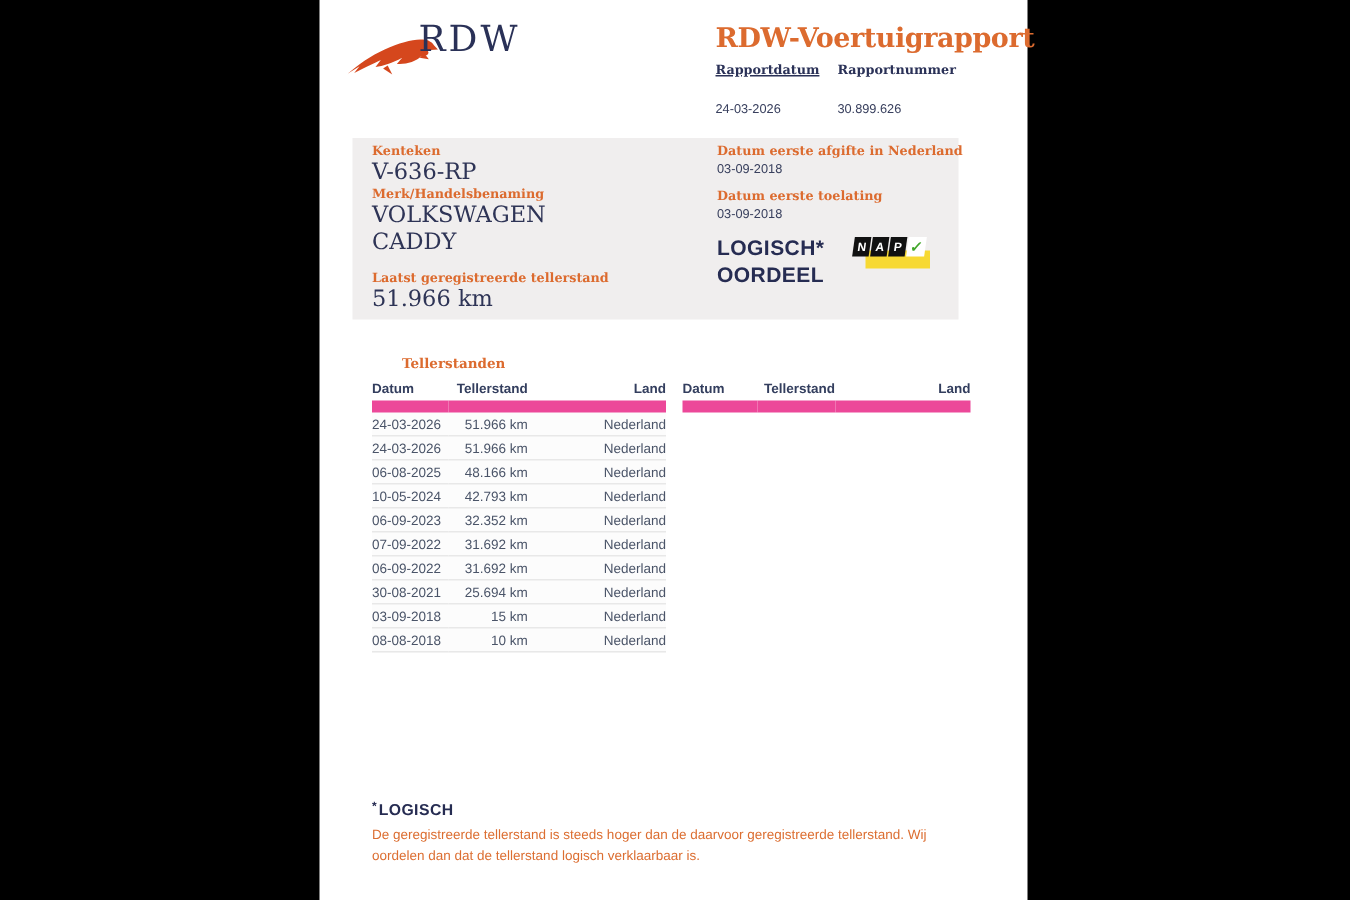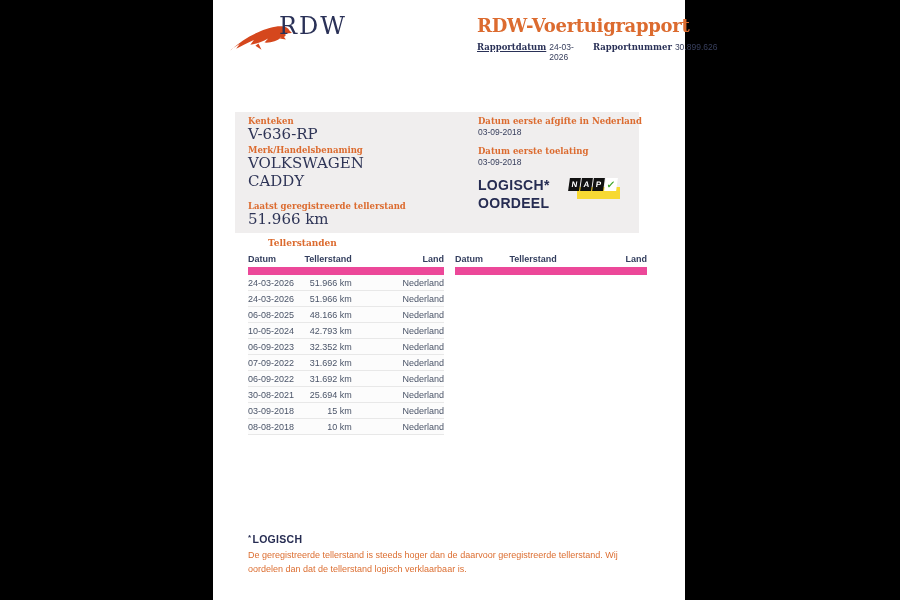--- a/index.html
+++ b/index.html
@@ -7,27 +7,27 @@
          font-family:"Liberation Sans",sans-serif;}
   .doc{position:absolute;left:213px;top:0;width:472px;height:600px;background:#fff;}
 
   
   .logo-icon{position:absolute;left:15px;top:12px;width:66px;height:48px;}
   .brand{position:absolute;left:66px;top:12px;font-family:"DejaVu Serif",serif;
          font-size:24px;font-weight:500;color:#2A3157;letter-spacing:2px;}
   .title{position:absolute;left:264px;top:15px;font-family:"DejaVu Serif",serif;
          font-size:18px;font-weight:bold;color:#DC6B2F;letter-spacing:-0.3px;white-space:nowrap;}
   .meta{position:absolute;left:264px;top:42px;display:flex;gap:12px;}
-  .meta-col{display:flex;gap:3px;min-width:48px;}
+  .meta-col{display:flex;flex-direction:column;gap:15px;min-width:48px;}
   .meta-label{font-family:"DejaVu Serif",serif;font-weight:bold;font-size:8.5px;color:#2A3157;}
   .meta-label.underlined{text-decoration:underline;}
   .meta-value{font-size:8.5px;color:#39405E;}
 
   
-  .panel{position:absolute;left:22px;top:92px;width:404px;height:121px;background:#F0EEEE;margin-top:20px;}
+  .panel{position:absolute;left:22px;top:92px;width:404px;height:121px;background:#F0EEEE;}
   .flabel{position:absolute;font-family:"DejaVu Serif",serif;font-weight:bold;
           font-size:8.5px;color:#DC6B2F;white-space:nowrap;}
   .fvalue-lg{position:absolute;font-family:"DejaVu Serif",serif;font-size:15px;
              color:#2E3456;white-space:nowrap;}
   .fvalue-sm{position:absolute;font-size:8.5px;color:#39405E;white-space:nowrap;}
   .oordeel{position:absolute;left:243px;top:64px;font-weight:bold;font-size:14px;
            line-height:18px;color:#262C52;letter-spacing:0.3px;}
 
   
   .nap{position:absolute;left:334px;top:66px;width:52px;height:23px;}

